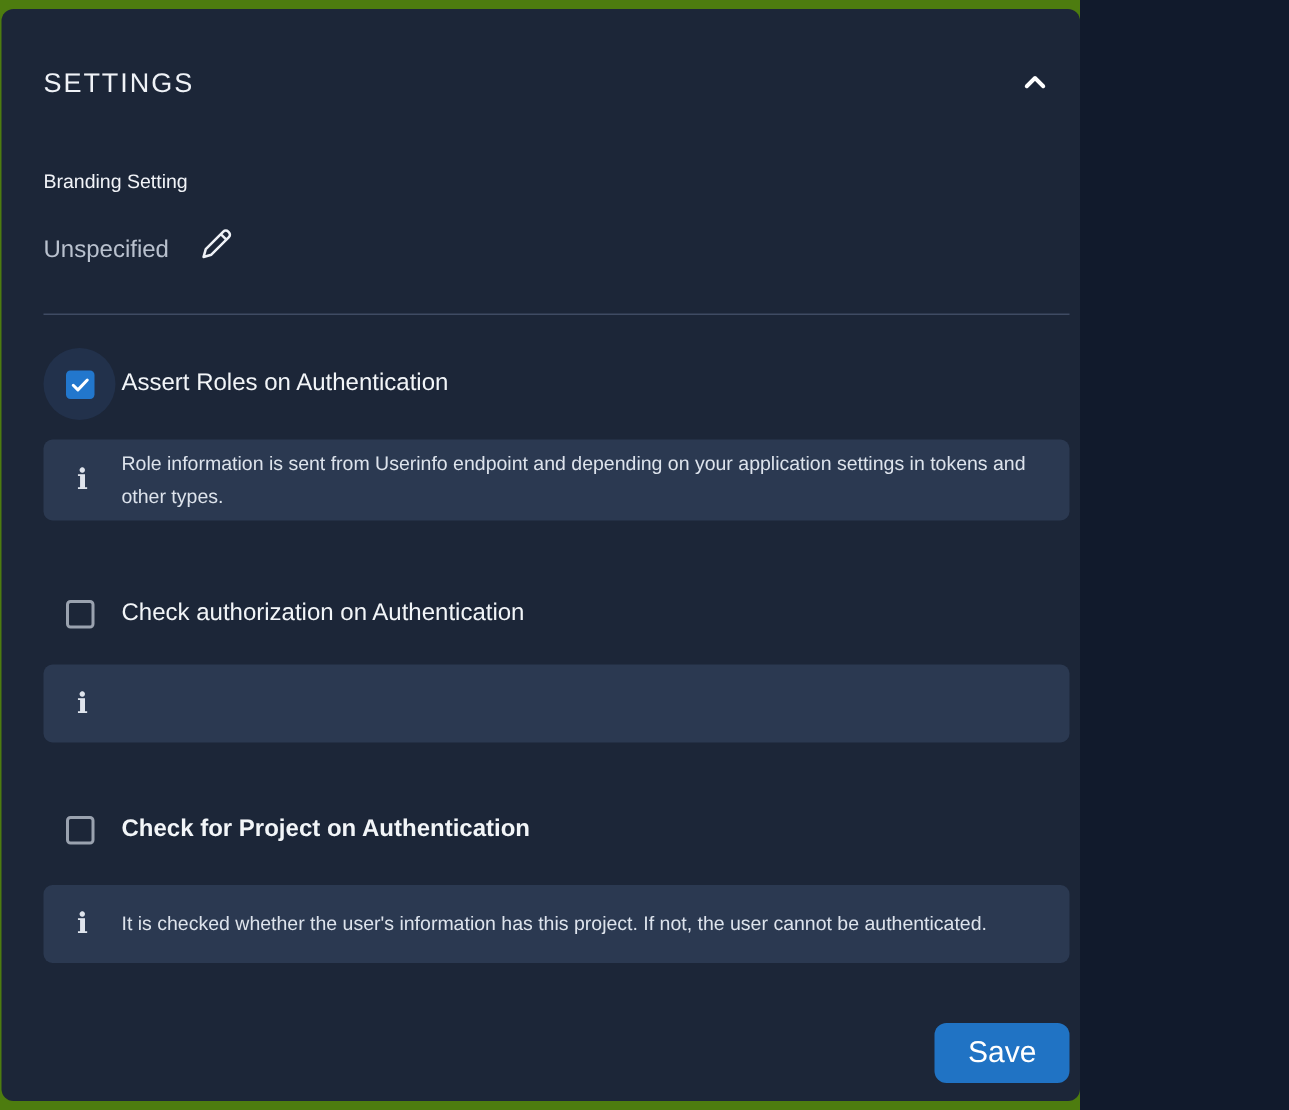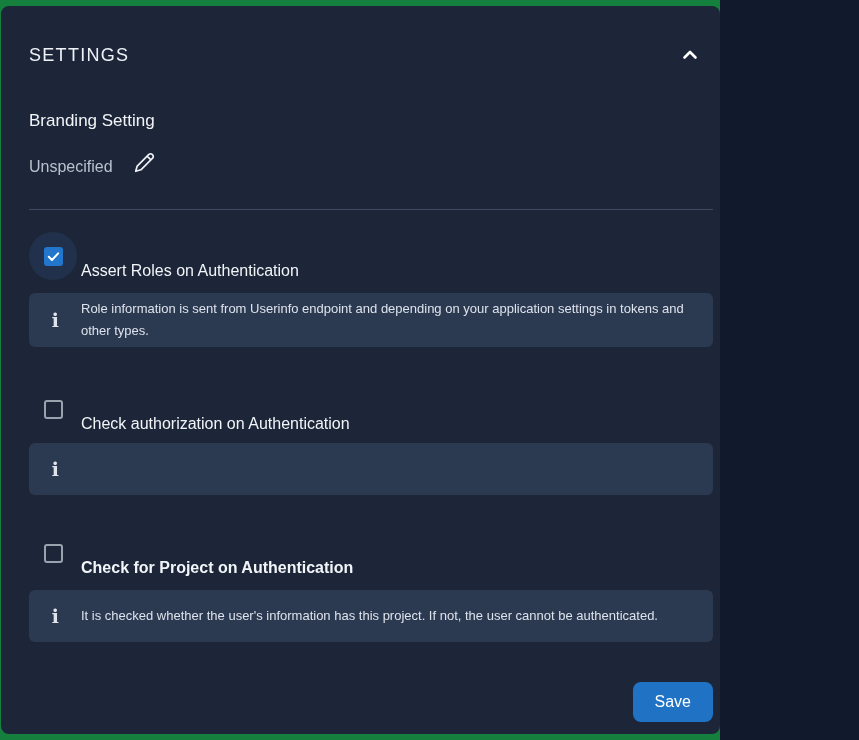--- a/index.html
+++ b/index.html
@@ -6,21 +6,21 @@
     margin: 0;
     padding: 0;
     background: #111a2c;
     font-family: "Liberation Sans", "DejaVu Sans", sans-serif;
   }
   .stage {
     position: relative;
     width: 720px;
     height: 740px;
     overflow: hidden;
-    background: #15803d;
+    background: #4d7c0f;
   }
   .card {
     position: absolute;
     top: 6px;
     left: 1px;
     right: 0;
     bottom: 6px;
     background: #1c2638;
     border-radius: 8px;
     padding: 0 7px 0 28px;
@@ -51,21 +51,21 @@
     width: 26px;
     height: 26px;
     display: flex;
     align-items: center;
     justify-content: center;
     cursor: pointer;
   }
   
   .branding-heading {
     margin-top: 42px;
-    font-size: 17px;
+    font-size: 13px;
     font-weight: 500;
     color: #f2f4f8;
     line-height: 22px;
   }
   .branding-row {
     margin-top: 16px;
     display: flex;
     align-items: flex-end;
     height: 28px;
   }
@@ -87,21 +87,21 @@
   }
   .divider {
     border: none;
     border-top: 1px solid #3f4b63;
     margin: 33px 0 0 0;
     width: 100%;
   }
   
   .check-row {
     display: flex;
-    align-items: flex-end;
+    align-items: center;
     height: 48px;
   }
   .check-row.first { margin-top: 22px; }
   .check-row.second { margin-top: 38px; }
   .check-row.third { margin-top: 34px; font-weight: bold; }
   .halo {
     width: 48px;
     height: 48px;
     border-radius: 50%;
     display: flex;
@@ -164,21 +164,21 @@
   
   .save-btn {
     margin: 40px 0 0 auto;
     height: 40px;
     padding: 0 22px;
     background: #2073c4;
     color: #ffffff;
     border: none;
     border-radius: 8px;
     font-family: "Liberation Sans", sans-serif;
-    font-size: 16px;
+    font-size: 20px;
     font-weight: 500;
     cursor: pointer;
   }
 </style>
 </head>
 <body>
 
 <div class="stage">
   <div class="card">
 

